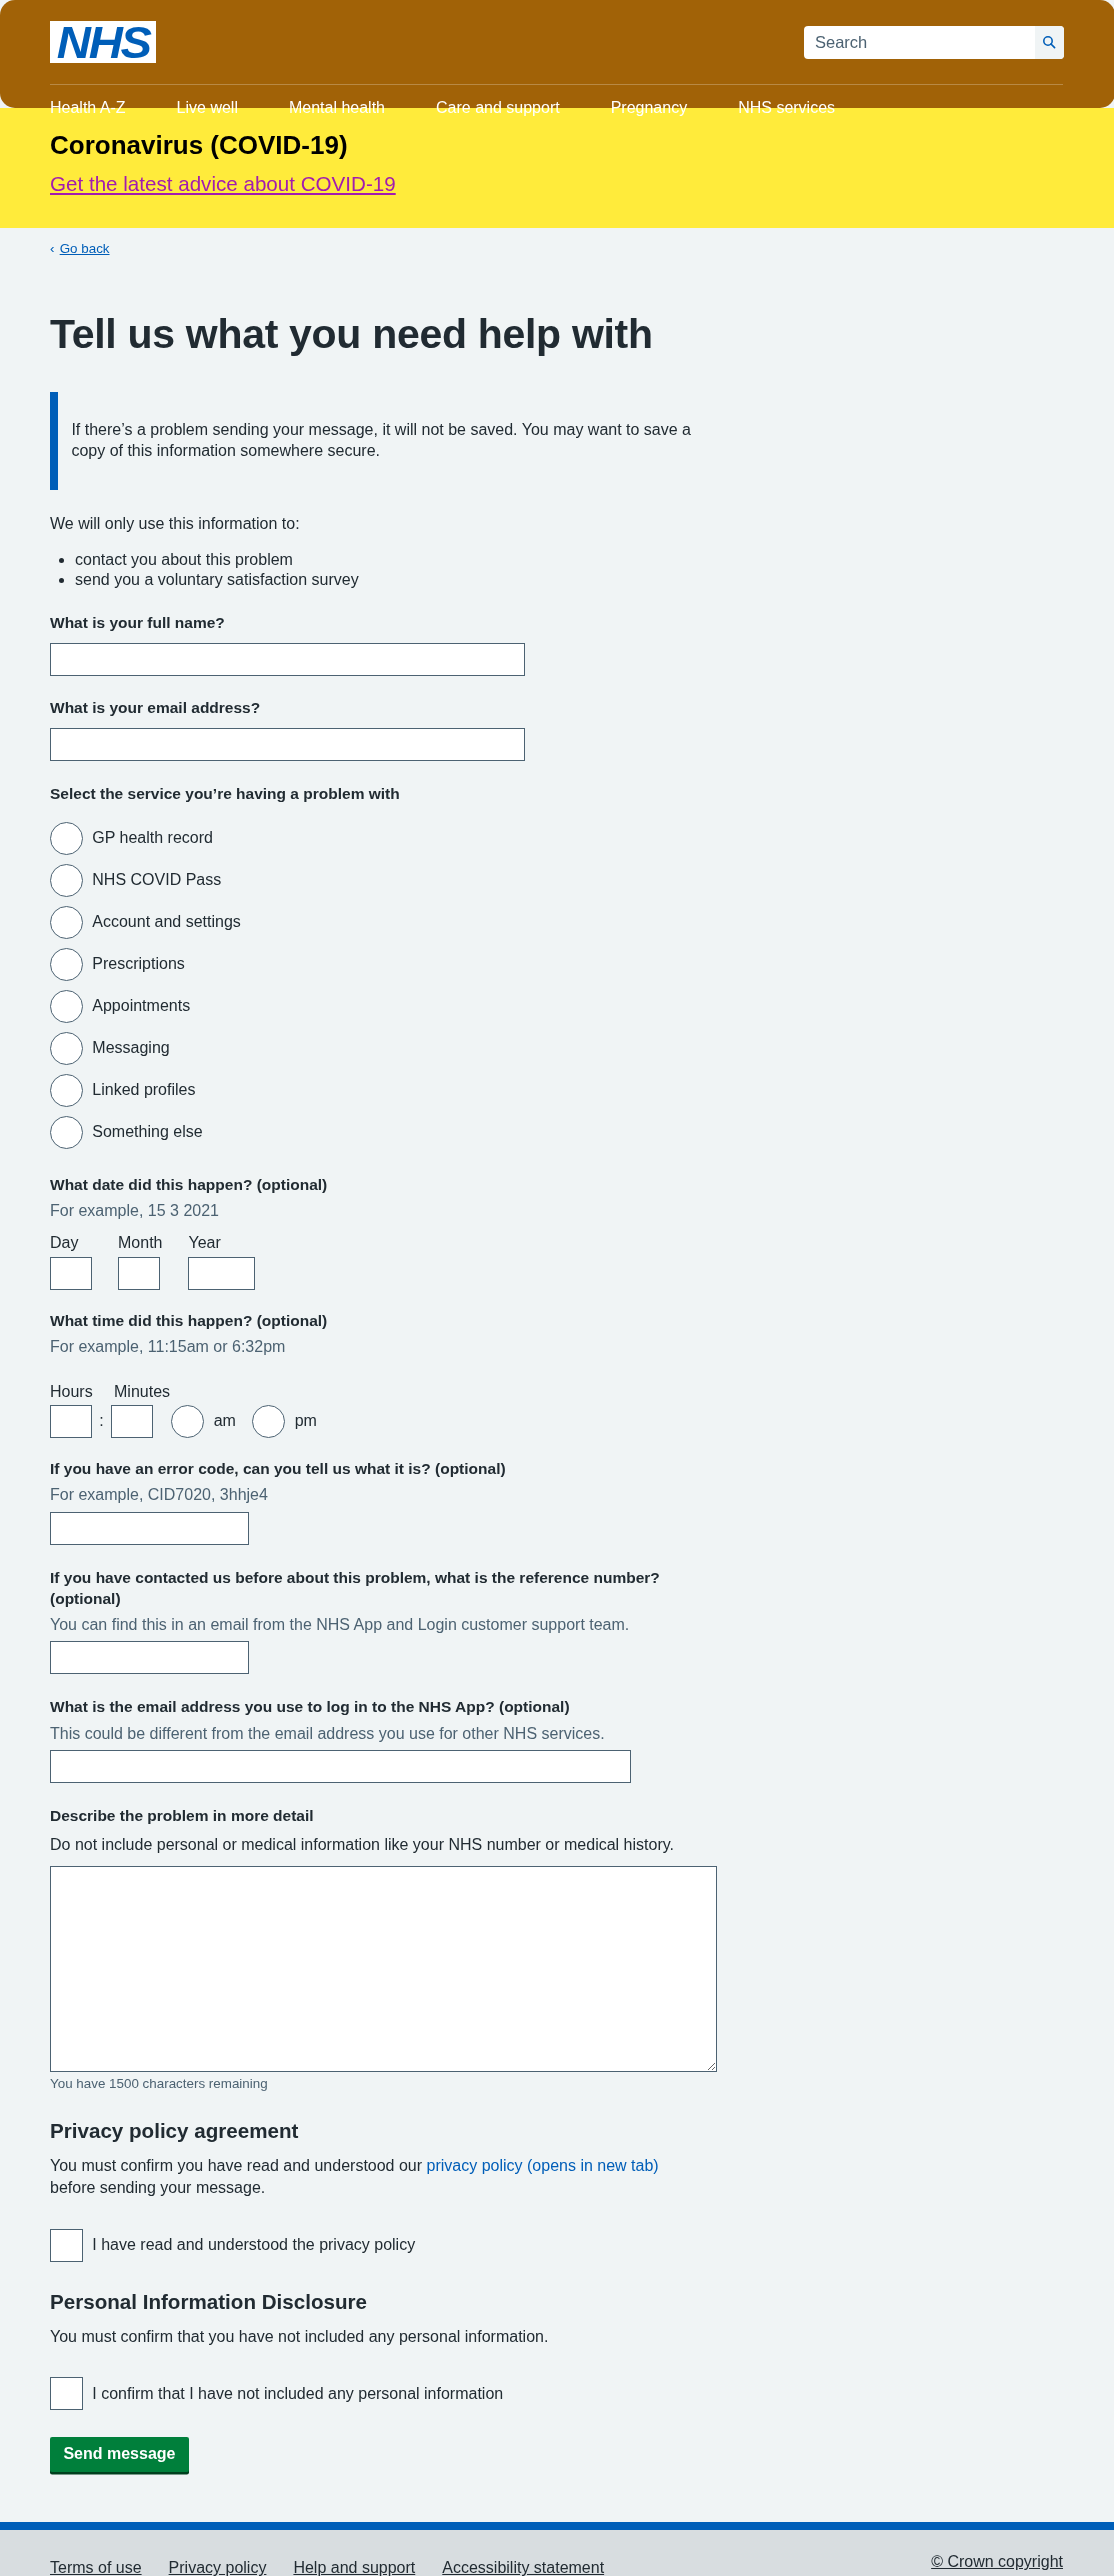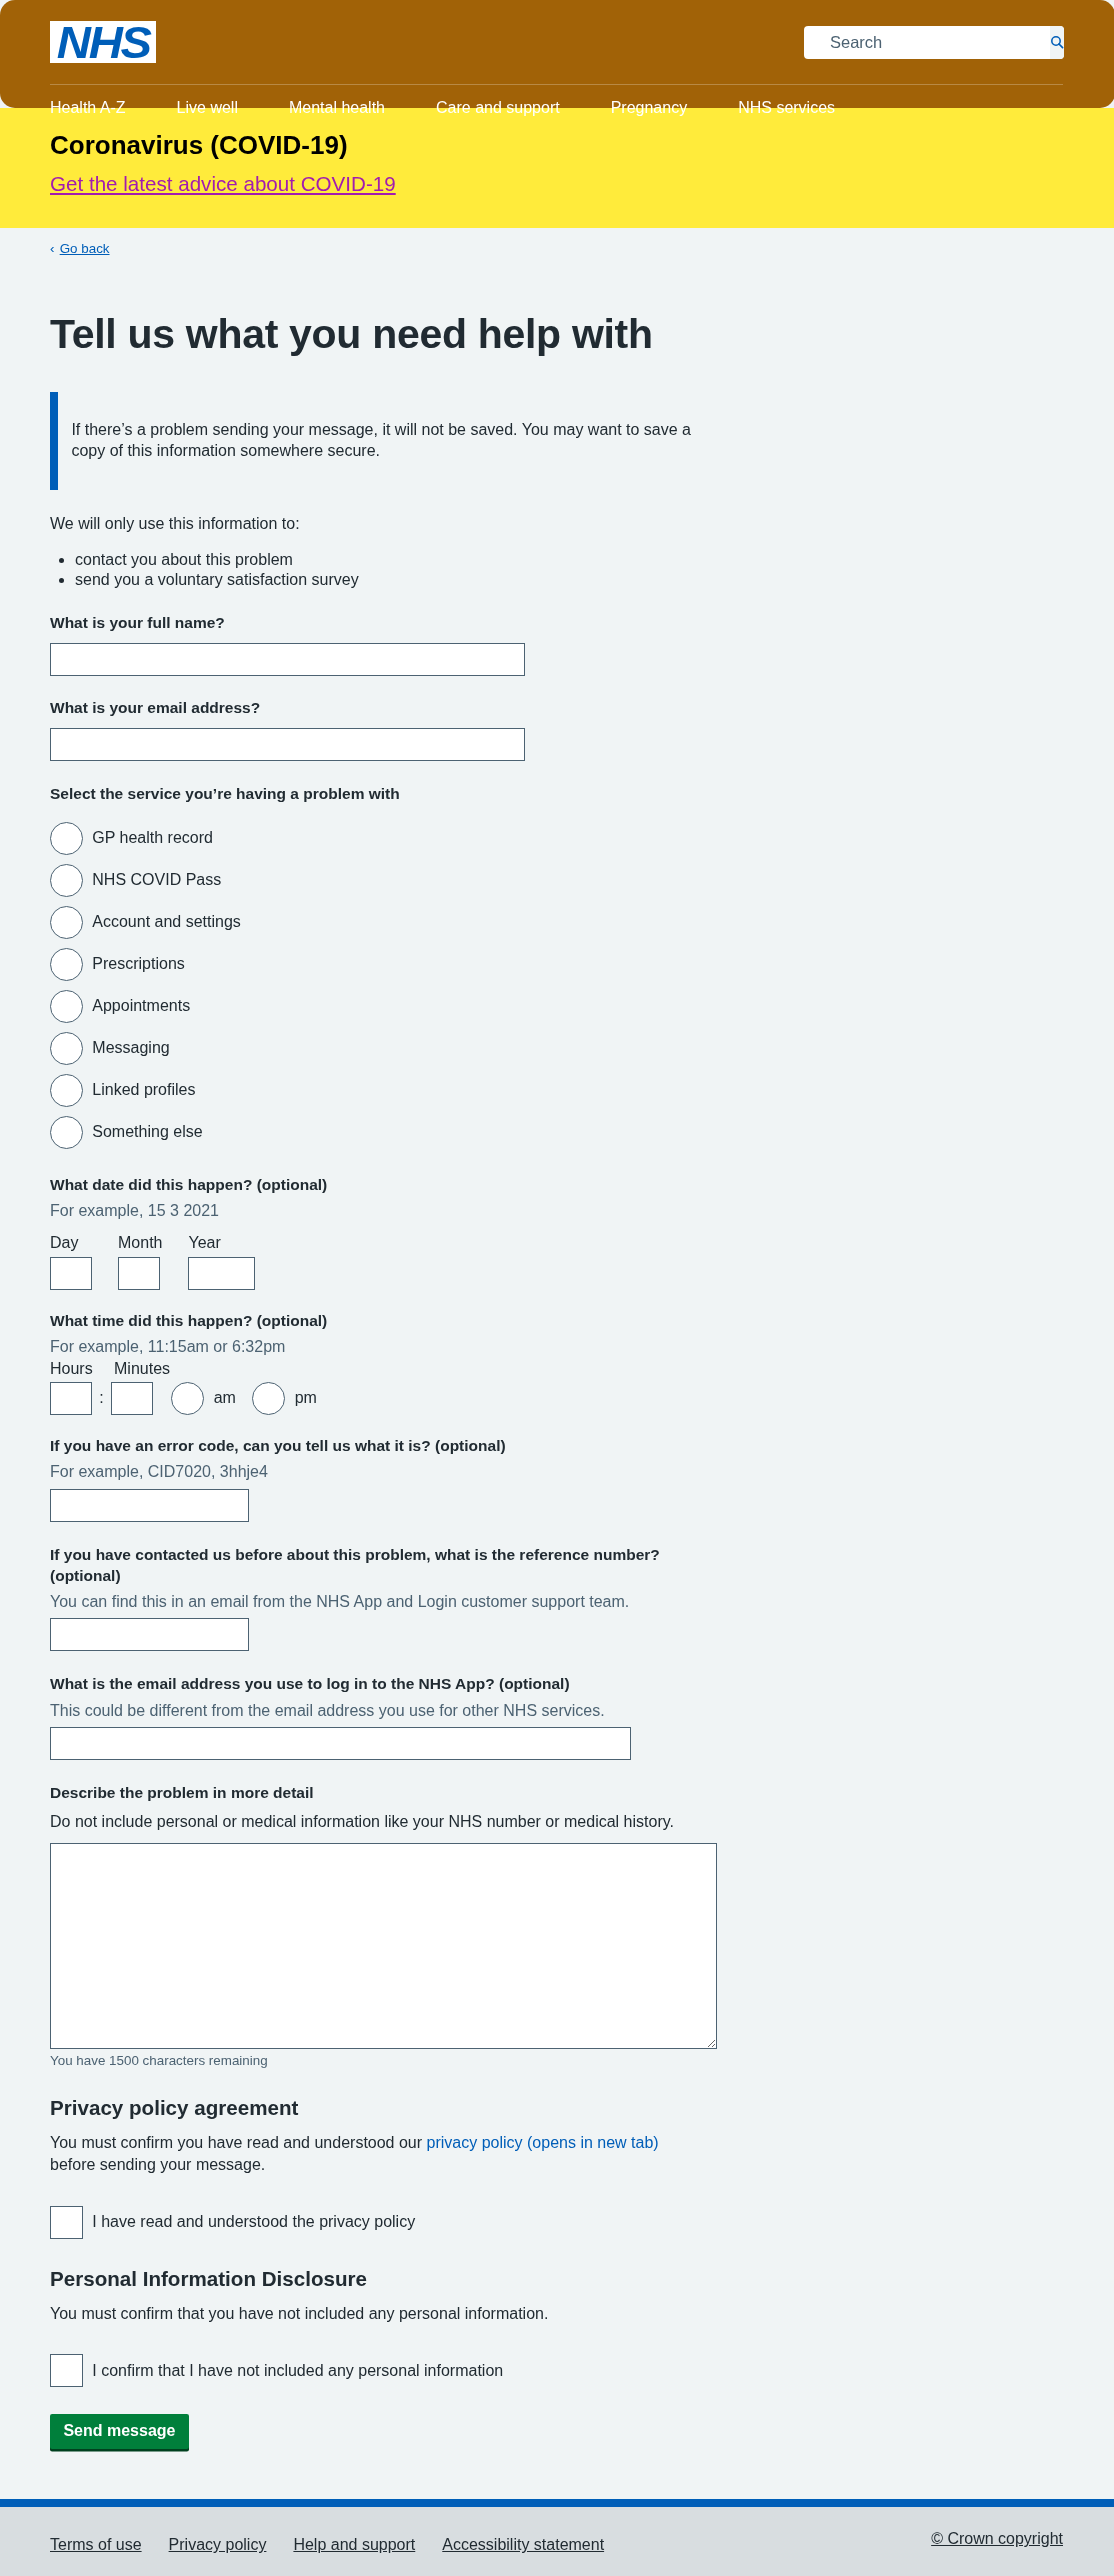--- a/index.html
+++ b/index.html
@@ -22,21 +22,21 @@
     font-family: "Liberation Sans", sans-serif; font-weight: 700; font-style: italic;
     color: #005eb8; font-size: 45px; letter-spacing: -2.1px; line-height: 1;
     transform: scaleX(1.05);
   }
   .search {
     position: absolute; left: 804px; top: 26px; width: 260px; height: 33px;
     background: #fff; border-radius: 4.1px; display: flex; overflow: hidden;
   }
   .search input {
     flex: 1; border: none; outline: none; background: transparent;
-    font-family: "Liberation Sans", sans-serif; font-size: 16.5px; padding-left: 26px; color: #4c6272;
+    font-family: "Liberation Sans", sans-serif; font-size: 16.5px; padding-left: 11px; color: #4c6272;
   }
   .search input::placeholder { color: #4c6272; }
   .search-btn {
     width: 36px; background: #f0f4f5; display: flex; align-items: center; justify-content: center;
   }
   .header-divider {
     position: absolute; left: 50px; right: 52px; top: 84px; height: 1px; background: rgba(255,255,255,0.25);
   }
   .nav { position: absolute; left: 50px; top: 99px; display: flex; }
   .nav a {
@@ -83,21 +83,21 @@
   .radio-circle {
     width: 33px; height: 33px; border: 1.5px solid #4c6272; border-radius: 50%; background: #fff; flex: none;
   }
   .radio-row .rlabel { margin-left: 9.3px; font-size: 16px; }
 
   .date-row { display: flex; margin-top: 11.3px; }
   .date-col { margin-right: 26px; display: flex; flex-direction: column; }
   .date-col .sub { font-size: 16px; }
   .date-col .box { height: 33px; border: 1.5px solid #4c6272; background: #fff; margin-top: 5.2px; }
 
-  .time-labels { display: flex; margin-top: 1px; font-size: 16px; }
+  .time-labels { display: flex; margin-top: 24px; font-size: 16px; }
   .time-row { display: flex; align-items: center; margin-top: 4.1px; }
   .tbox { width: 42px; height: 33px; border: 1.5px solid #4c6272; background: #fff; }
   .colon { margin: 0 7.2px; font-size: 16px; }
   .tradio { width: 33px; height: 33px; border: 1.5px solid #4c6272; border-radius: 50%; background: #fff; }
   .tr-label { margin: 0 16.5px 0 9.3px; font-size: 16px; }
 
   textarea {
     display: block; width: 667px; height: 206px; border: 1.5px solid #4c6272; background: #fff;
     margin-top: 9.3px; resize: both; font-family: "Liberation Sans", sans-serif; font-size: 15.5px;
   }

